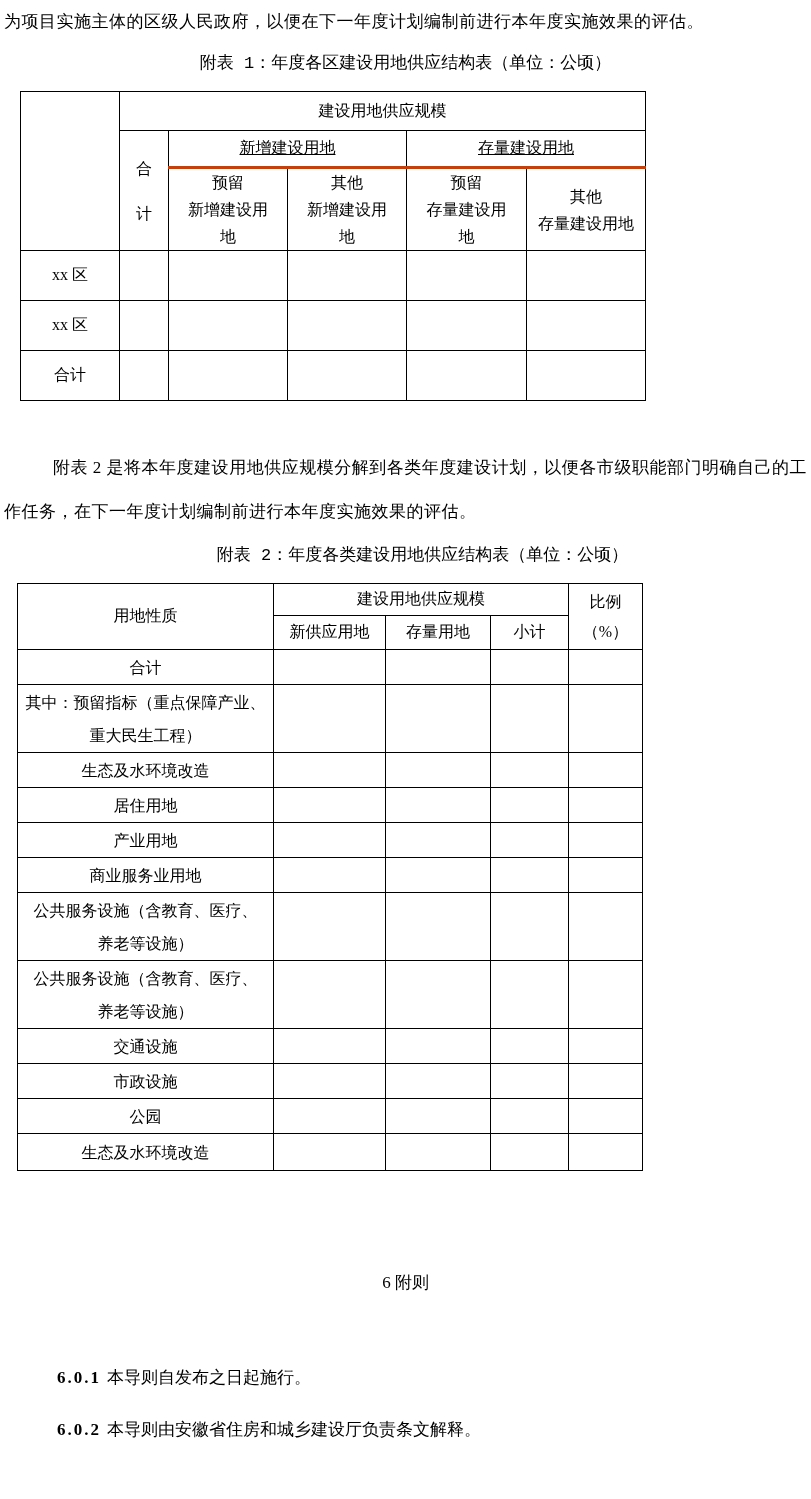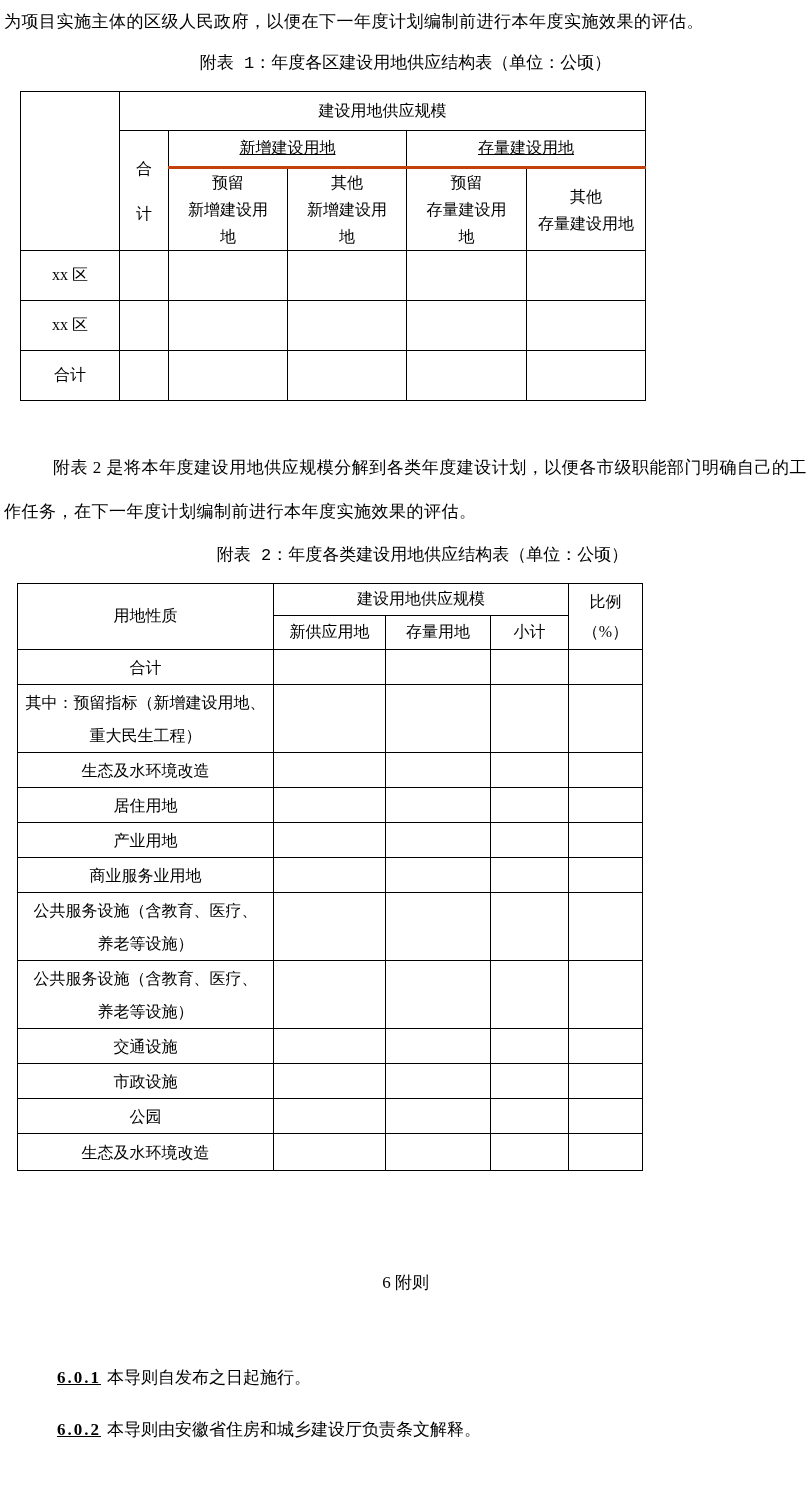--- a/index.html
+++ b/index.html
@@ -76,21 +76,20 @@
     font-size: 17px;
     line-height: 20px;
     padding-left: 57px;
   }
   .clause1 { margin-top: 75px; }
   .clause2 { margin-top: 32px; }
   .clause-num {
     font-weight: bold;
     letter-spacing: 2px;
     margin-right: 6px;
-    text-decoration: underline;
   }
 </style>
 </head>
 <body>
 
 <p class="para para1">为项目实施主体的区级人民政府，以便在下一年度计划编制前进行本年度实施效果的评估。</p>
 
 <p class="caption caption1">附表 1：年度各区建设用地供应结构表（单位：公顷）</p>
 
 <table class="t1">
@@ -178,21 +177,21 @@
     <td>小计</td>
   </tr>
   <tr>
     <td class="lbl">合计</td>
     <td></td>
         <td></td>
         <td></td>
         <td></td>
   </tr>
   <tr class="dbl">
-    <td class="lbl">其中：预留指标（新增建设用地、
+    <td class="lbl">其中：预留指标（重点保障产业、
 重大民生工程）</td>
     <td></td>
         <td></td>
         <td></td>
         <td></td>
   </tr>
   <tr>
     <td class="lbl">生态及水环境改造</td>
     <td></td>
         <td></td>

